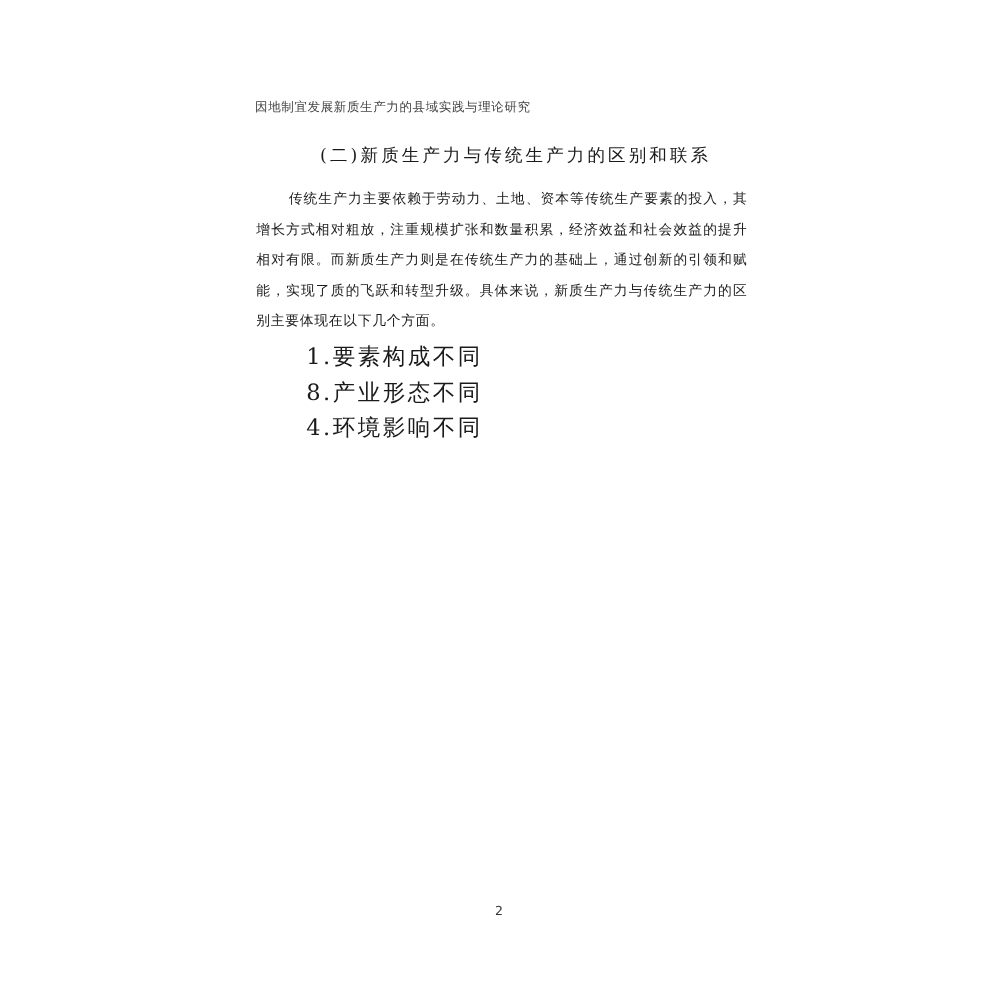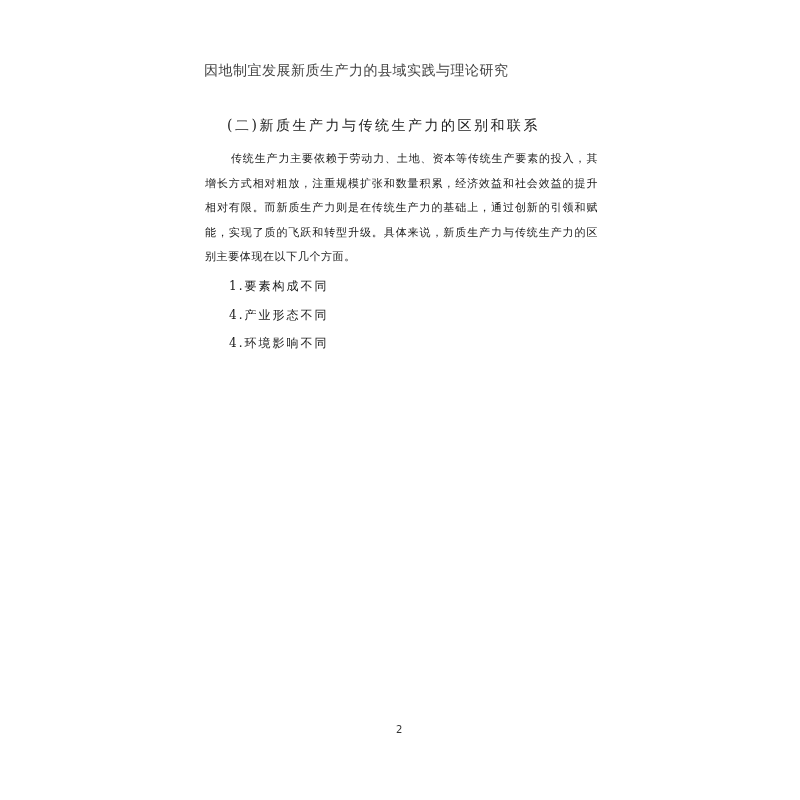--- a/index.html
+++ b/index.html
@@ -1,40 +1,40 @@
 <!DOCTYPE html>
 <html><head>
 <meta charset="utf-8">
 <style>
   html, body { margin: 0; padding: 0; background: #ffffff; }
   body { width: 800px; height: 800px; position: relative; overflow: hidden;
          font-family: "DejaVu Serif", "Liberation Serif", serif; color: #1a1a1a; }
-  .running-header { position: absolute; left: 204px; top: 62px; font-size: 14px;
+  .running-header { position: absolute; left: 204px; top: 79px; font-size: 10px;
          color: #444; letter-spacing: 0.5px; font-family: "DejaVu Sans", sans-serif; }
   .content { position: absolute; left: 205px; top: 115px; width: 393px; }
   .section-title { font-size: 14px; letter-spacing: 2.5px; margin: 0 0 0 22px;
-         height: 32px; line-height: 20px; white-space: nowrap; }
+         height: 32px; line-height: 20px; white-space: nowrap; text-align: center; }
   .para { font-size: 11px; line-height: 24.6px; margin: 0; text-indent: 26px;
          text-align: justify; letter-spacing: 0.6px; }
-  .sub { font-size: 12px; line-height: 24.6px; margin: 4px 0 4px 24px;
+  .sub { font-size: 18px; line-height: 24.6px; margin: 4px 0 4px 40px;
          letter-spacing: 2px; white-space: nowrap; }
   .page-number { position: absolute; left: 396px; top: 724px; font-size: 10px;
          font-family: "DejaVu Sans", sans-serif; color: #333; }
 </style>
 </head>
 <body>
 
 <div class="running-header">因地制宜发展新质生产力的县域实践与理论研究</div>
 
 <div class="content">
   <div class="section-title">(二)新质生产力与传统生产力的区别和联系</div>
   <p class="para">传统生产力主要依赖于劳动力、土地、资本等传统生产要素的投入，其增长方式相对粗放，注重规模扩张和数量积累，经济效益和社会效益的提升相对有限。而新质生产力则是在传统生产力的基础上，通过创新的引领和赋能，实现了质的飞跃和转型升级。具体来说，新质生产力与传统生产力的区别主要体现在以下几个方面。</p>
 
   <div class="sub">1.要素构成不同</div>
 
 
-  <div class="sub">4.产业形态不同</div>
+  <div class="sub">8.产业形态不同</div>
 
   <div class="sub">4.环境影响不同</div>
 
 </div>
 
 <div class="page-number">2</div>
 
 </body></html>

